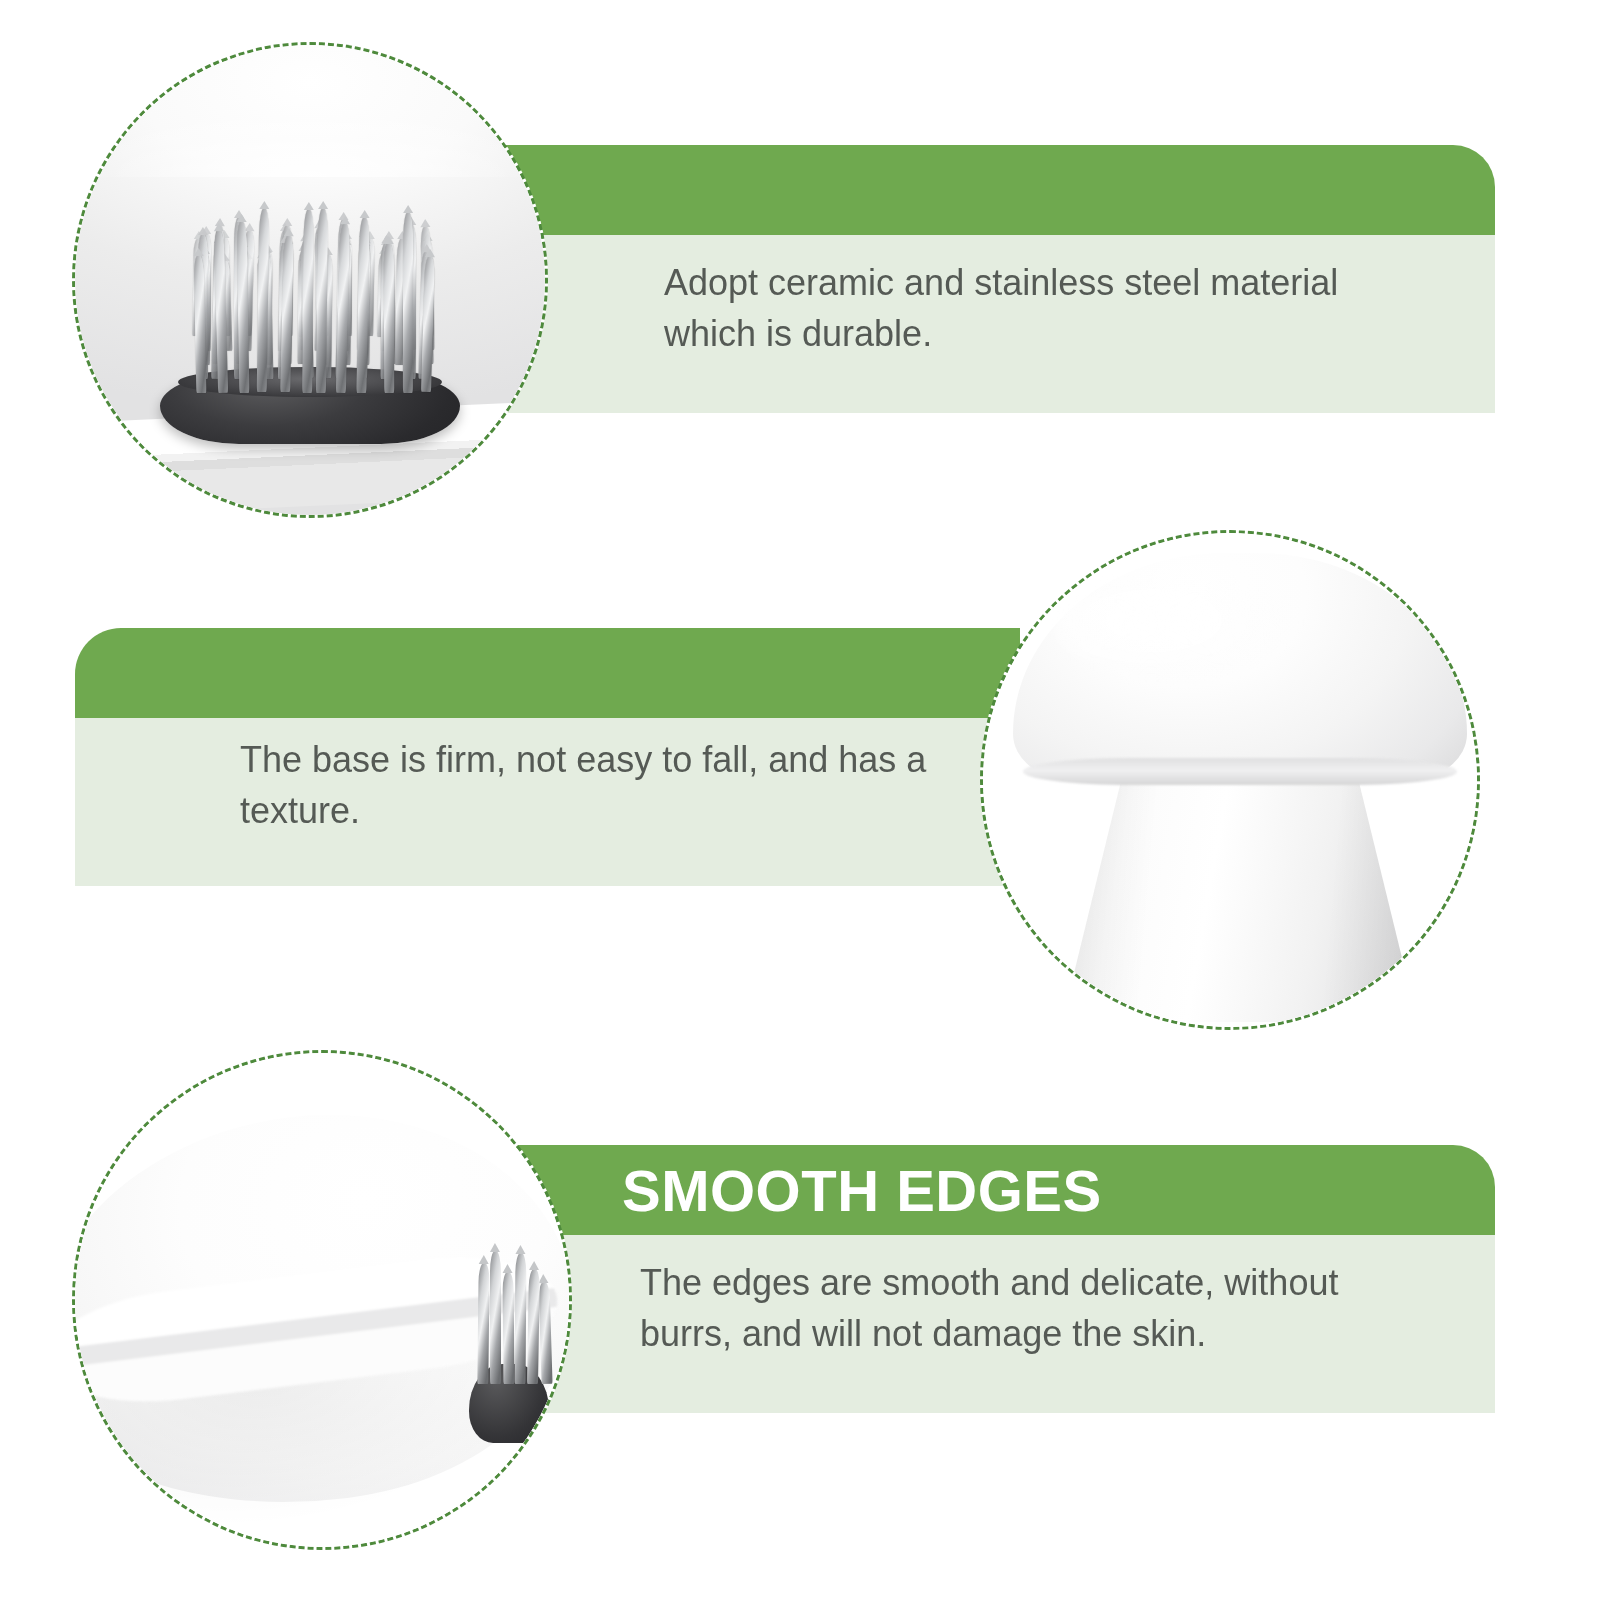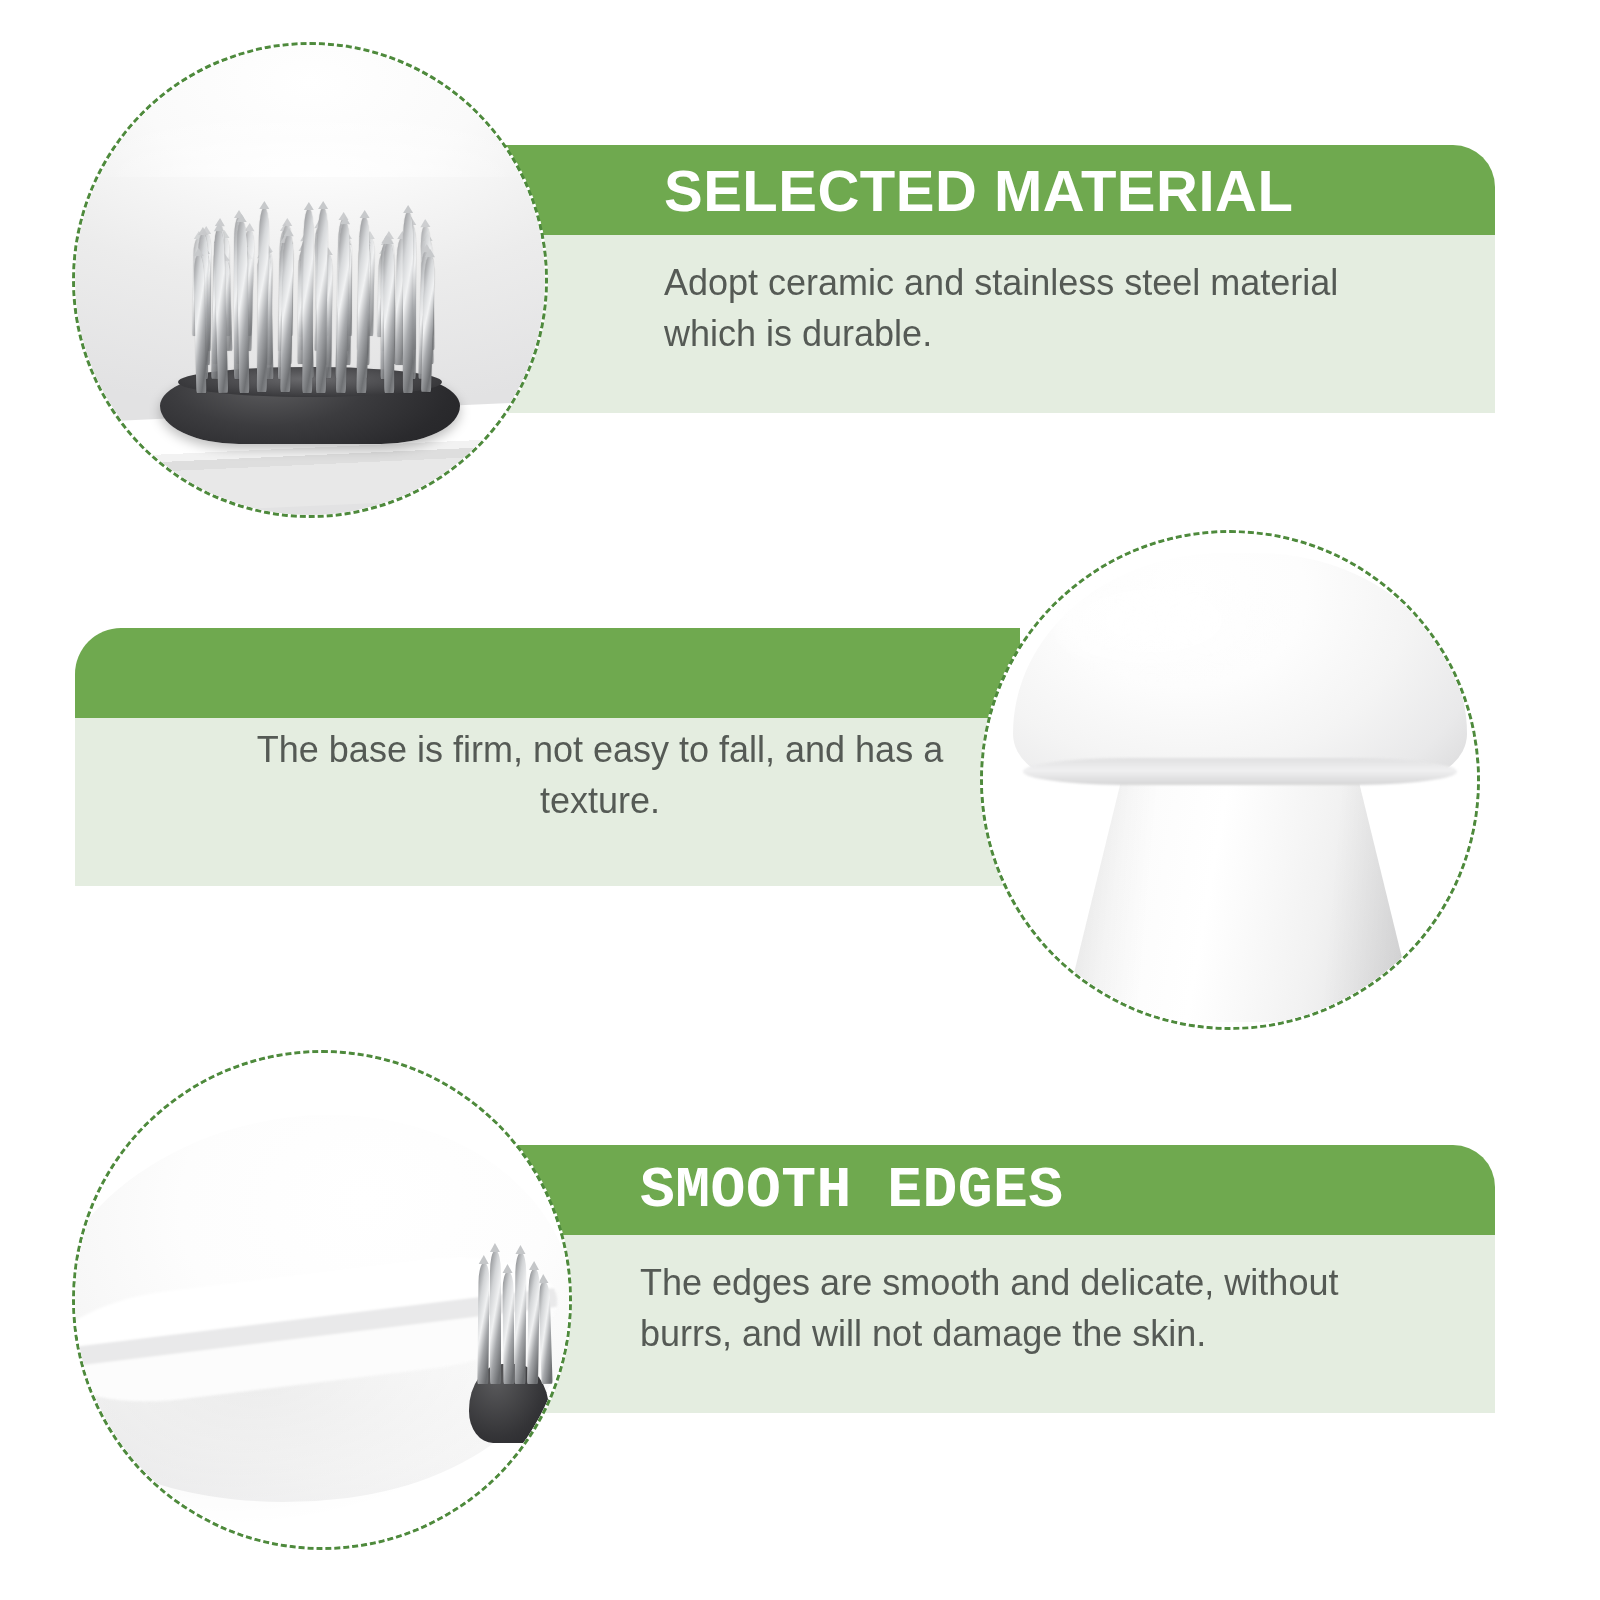--- a/index.html
+++ b/index.html
@@ -46,27 +46,27 @@
   #card-1 .card-banner { height:90px; border-top-right-radius:42px; }
   #card-1 .card-body   { top:90px; height:178px; }
   #card-1 .card-title  { left:514px; top:17px; }
   #card-1 .card-desc   { left:514px; top:112px; width:760px; }
 
   
   #card-2 { left:75px; top:628px; width:945px; height:258px; }
   #card-2 .card-banner { height:90px; border-top-left-radius:46px; }
   #card-2 .card-body   { top:90px; height:168px; }
   #card-2 .card-title  { left:165px; top:17px; }
-  #card-2 .card-desc   { left:165px; top:96px; width:720px;text-align:center; }
+  #card-2 .card-desc   { left:165px; top:106px; width:720px; }
 
   
   #card-3 { left:150px; top:1145px; width:1345px; height:268px; }
   #card-3 .card-banner { height:90px; border-top-right-radius:42px; }
   #card-3 .card-body   { top:90px; height:178px; }
-  #card-3 .card-title  { left:490px; top:17px;font-family:Liberation Mono, monospace; }
+  #card-3 .card-title  { left:472px; top:17px; }
   #card-3 .card-desc   { left:490px; top:112px; width:790px; }
 
   
   .photo-circle {
     position:absolute;
     border-radius:50%;
     border:3px dashed #4e8a3c;
     overflow:hidden;
     background:#ffffff;
   }
@@ -197,21 +197,20 @@
   }
 </style>
 </head>
 <body>
 
 <div id="stage">
 
   <div class="card" id="card-1" style="--green:#6FA94F; --lightgreen:#E4EDE0;">
     <div class="card-banner"></div>
     <div class="card-body"></div>
-    <div class="card-title">SELECTED MATERIAL</div>
     <div class="card-desc">Adopt ceramic and stainless steel material which is durable.</div>
   </div>
 
   <div class="card" id="card-2" style="--green:#6FA94F; --lightgreen:#E4EDE0;">
     <div class="card-banner"></div>
     <div class="card-body"></div>
     <div class="card-desc">The base is firm, not easy to fall, and has a texture.</div>
   </div>
 
   <div class="card" id="card-3" style="--green:#6FA94F; --lightgreen:#E4EDE0;">

